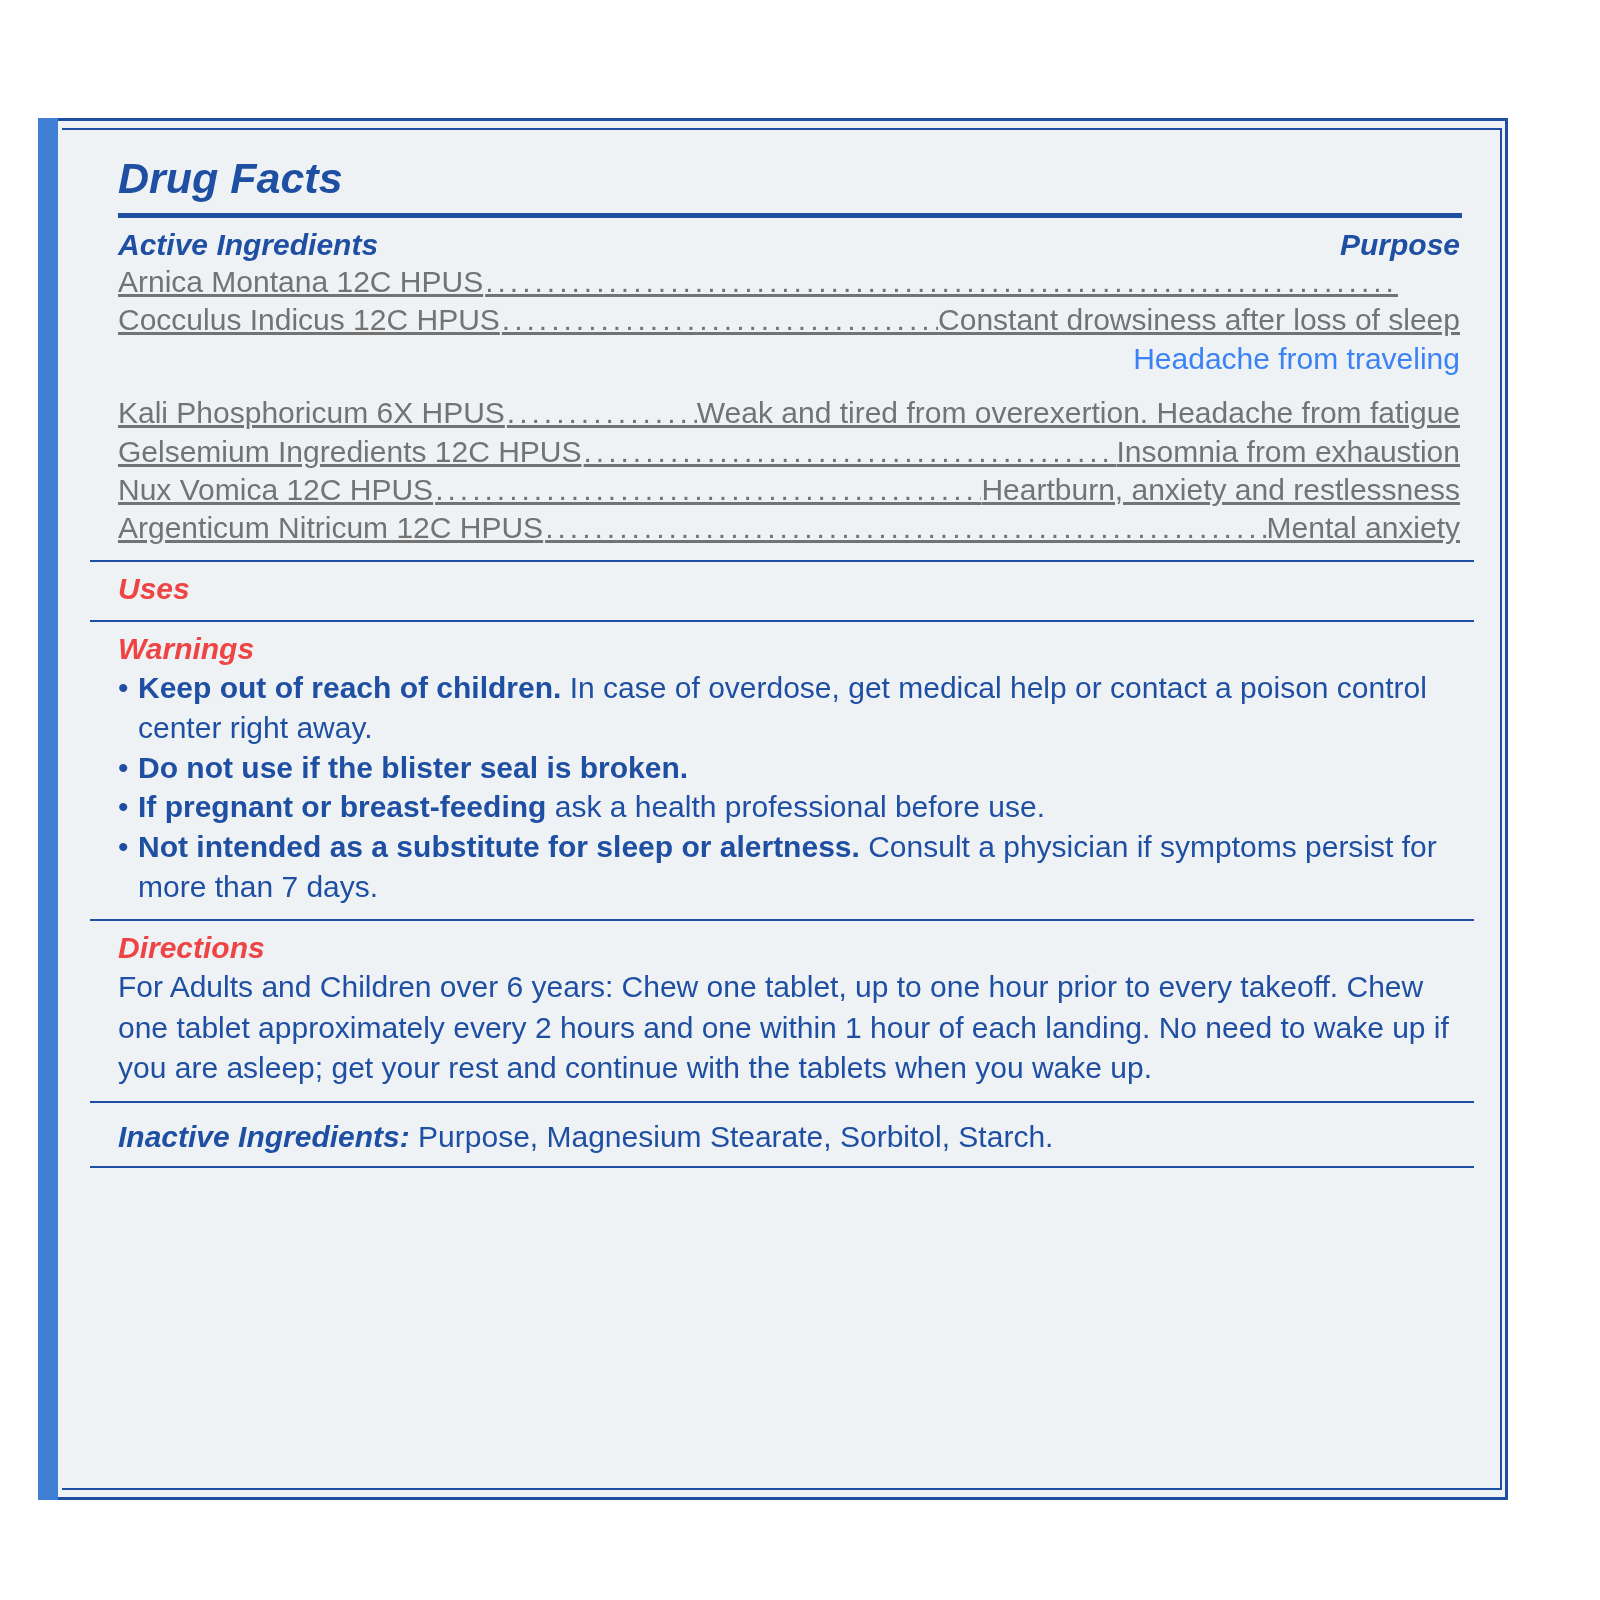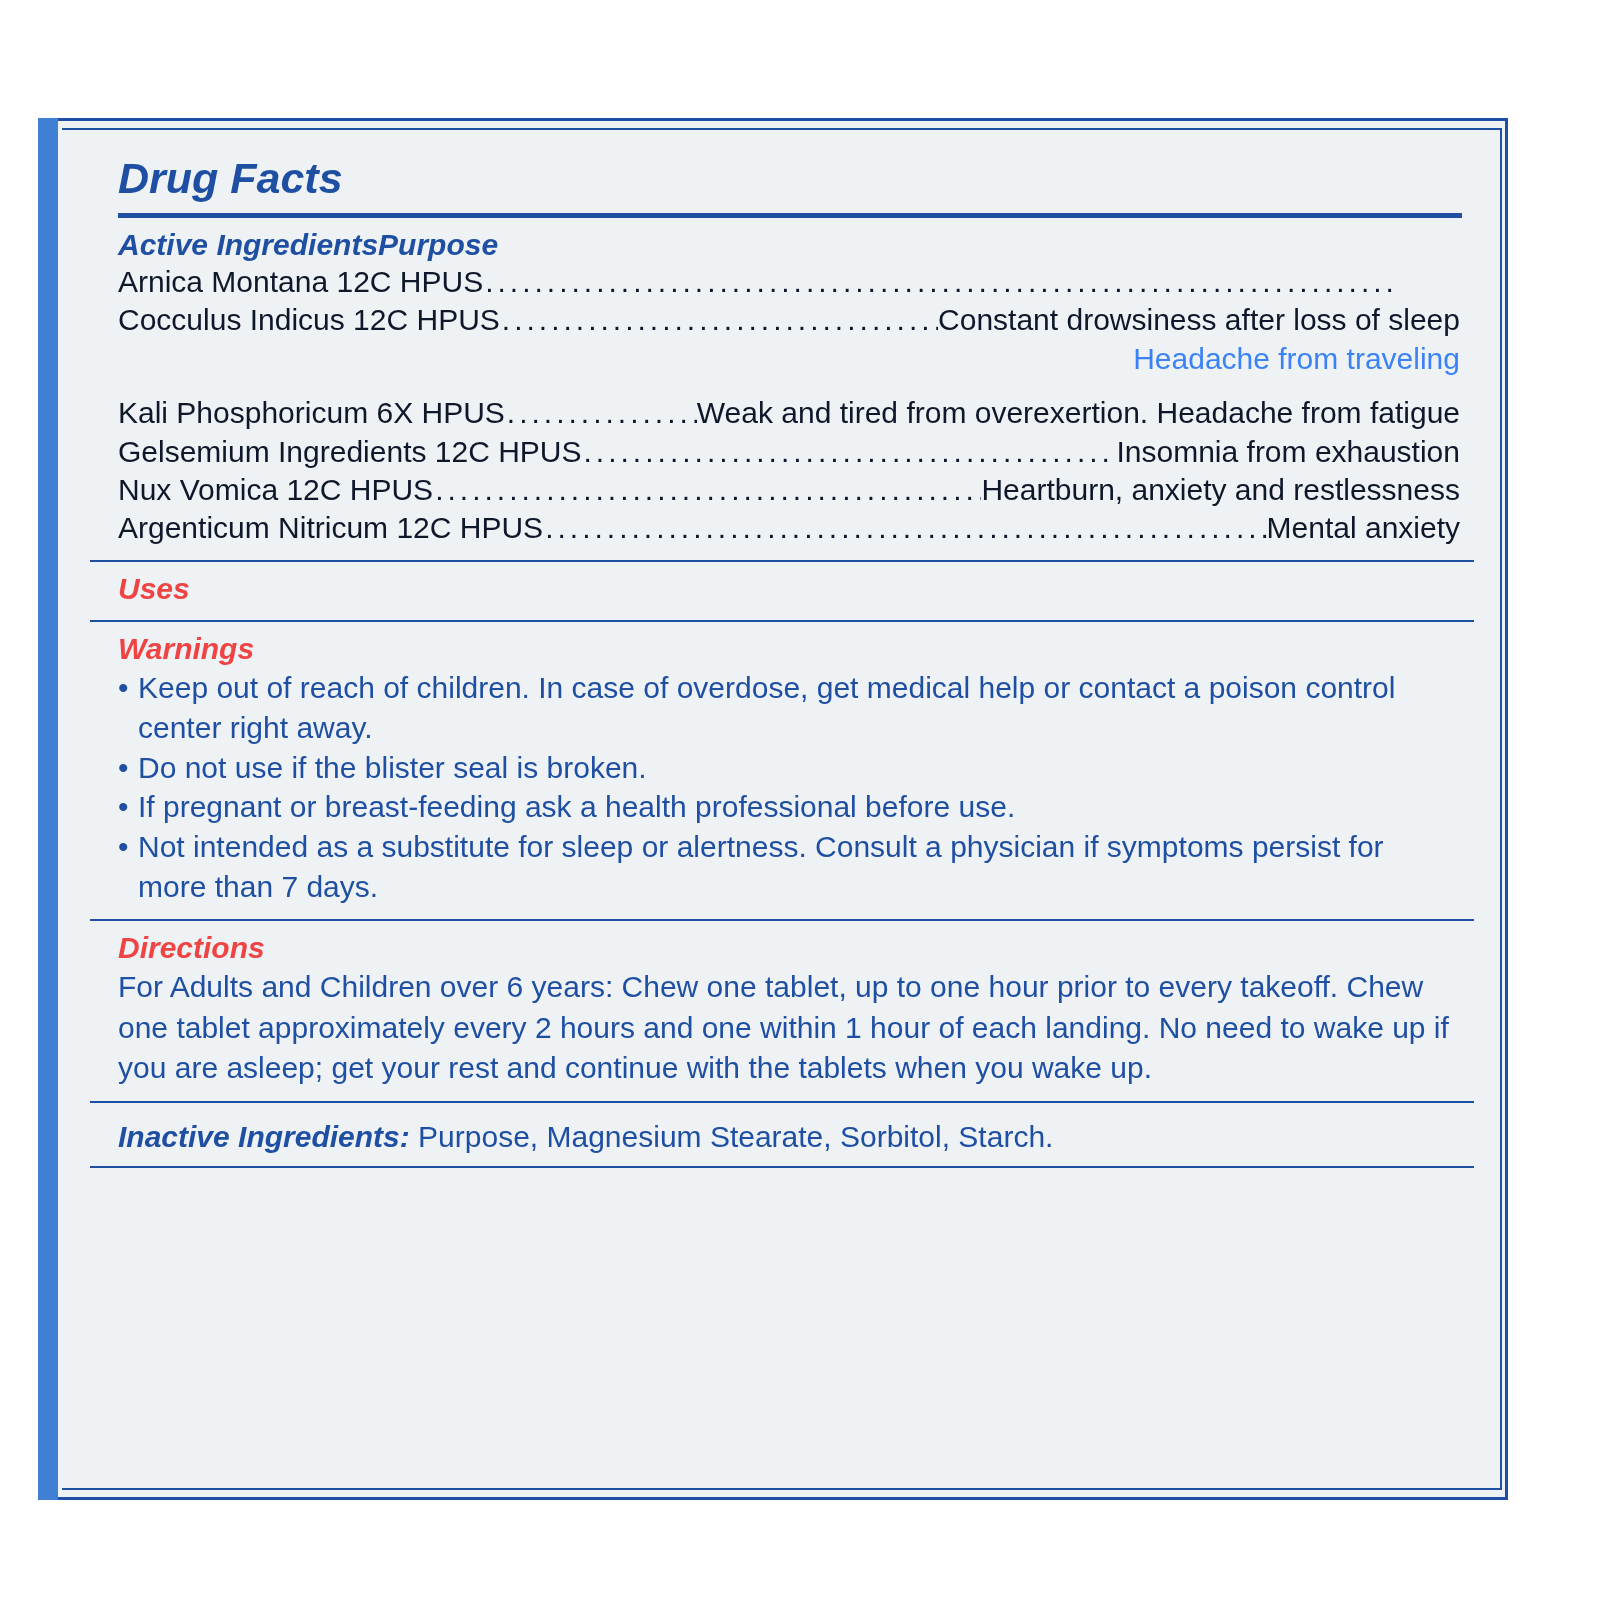--- a/index.html
+++ b/index.html
@@ -92,35 +92,37 @@
   .sec-head {
     font-size: 30px;
     font-weight: bold;
     font-style: italic;
     color: #ef4444;
     margin-bottom: 2px;
   }
 
   .ai-head-row {
     display: flex;
+    justify-content: space-between;
     align-items: baseline;
     font-size: 30px;
     font-weight: bold;
     font-style: italic;
     color: #1f4fa3;
     margin-bottom: 1px;
   }
 
   .ing-line {
     font-size: 30px;
     line-height: 1.28;
-    color: #0f172a;
+    color: #737373;
     display: flex;
     align-items: flex-start;
     white-space: nowrap;
+    text-decoration: underline;
   }
   .ing-name { flex: 0 0 auto; }
   .ing-dots {
     flex: 1 1 auto;
     overflow: hidden;
     white-space: nowrap;
     letter-spacing: 4px;
     padding: 0 2px;
     font-size: 30px;
   }
@@ -146,21 +148,21 @@
     line-height: 1.33;
     color: #1f4fa3;
     display: flex;
     align-items: flex-start;
   }
   .warn-bullet {
     flex: 0 0 auto;
     width: 20px;
   }
   .warn-body { flex: 1 1 auto; }
-  .warn-body b { font-weight: normal; }
+  .warn-body b { font-weight: bold; }
 
   .inactive {
     font-size: 30px;
     line-height: 1.3;
     color: #1f4fa3;
     padding: 14px 14px 10px 28px;
   }
   .inactive .label {
     font-weight: bold;
     font-style: italic;

